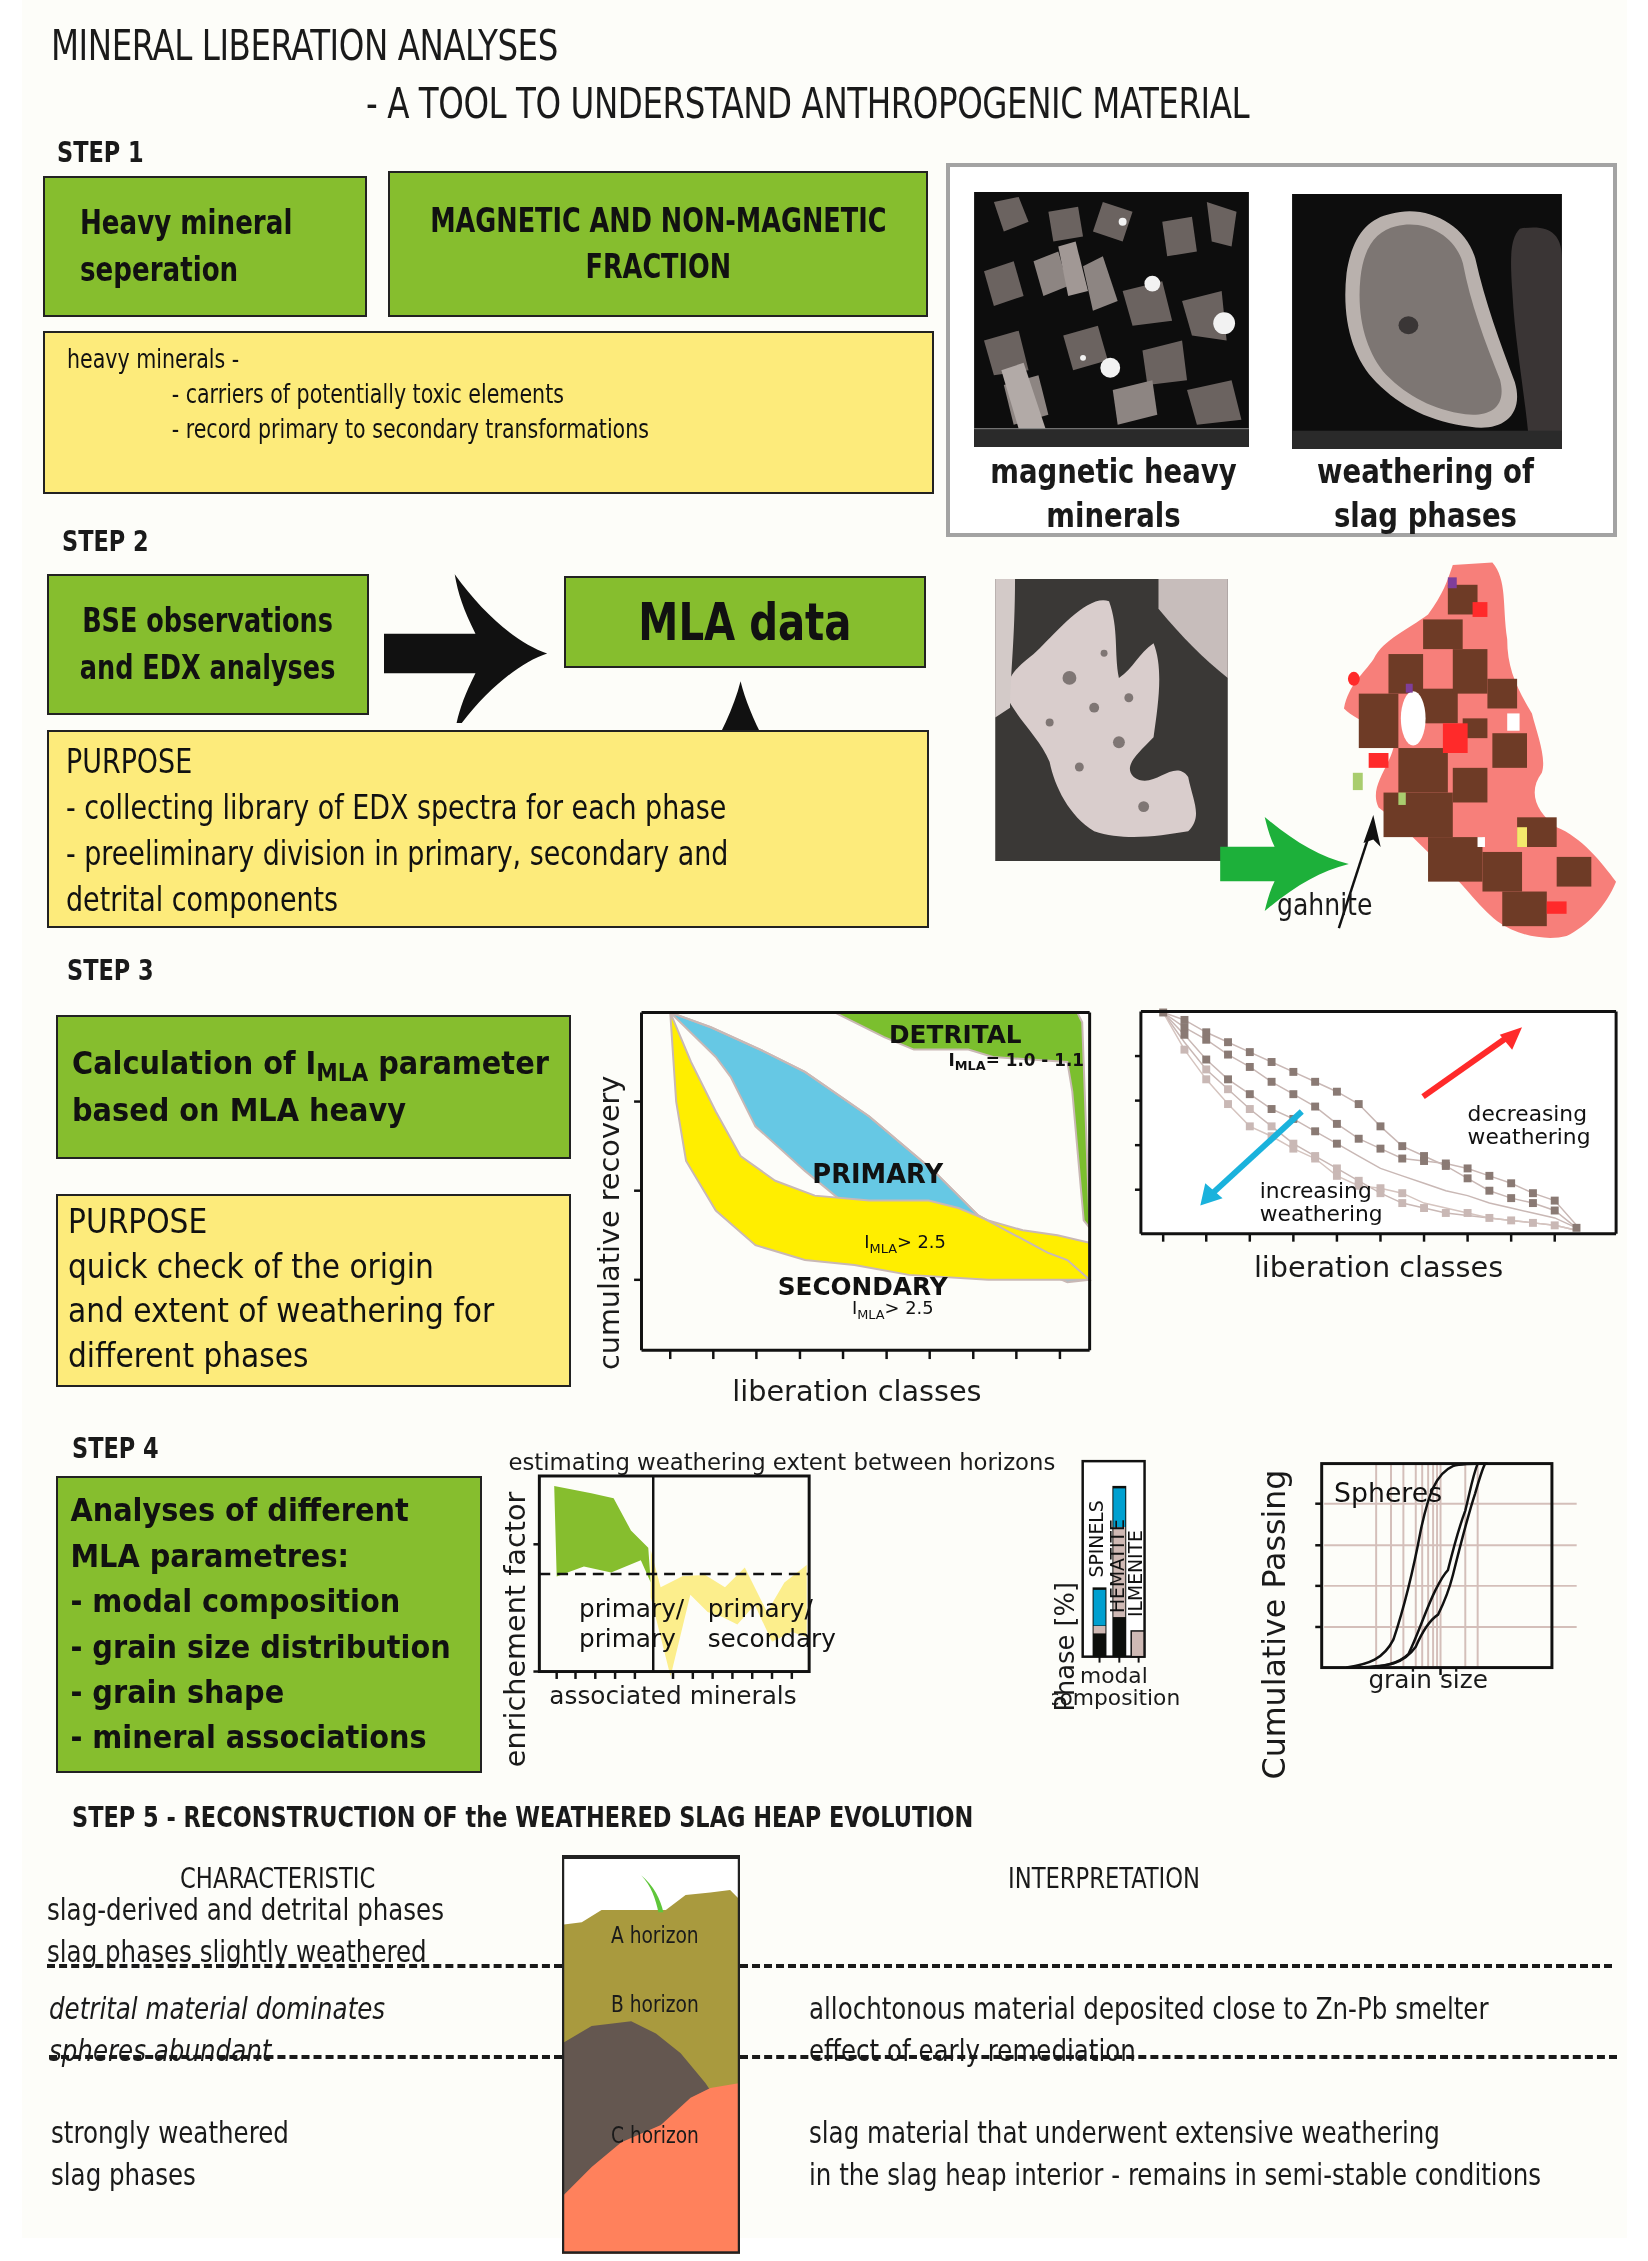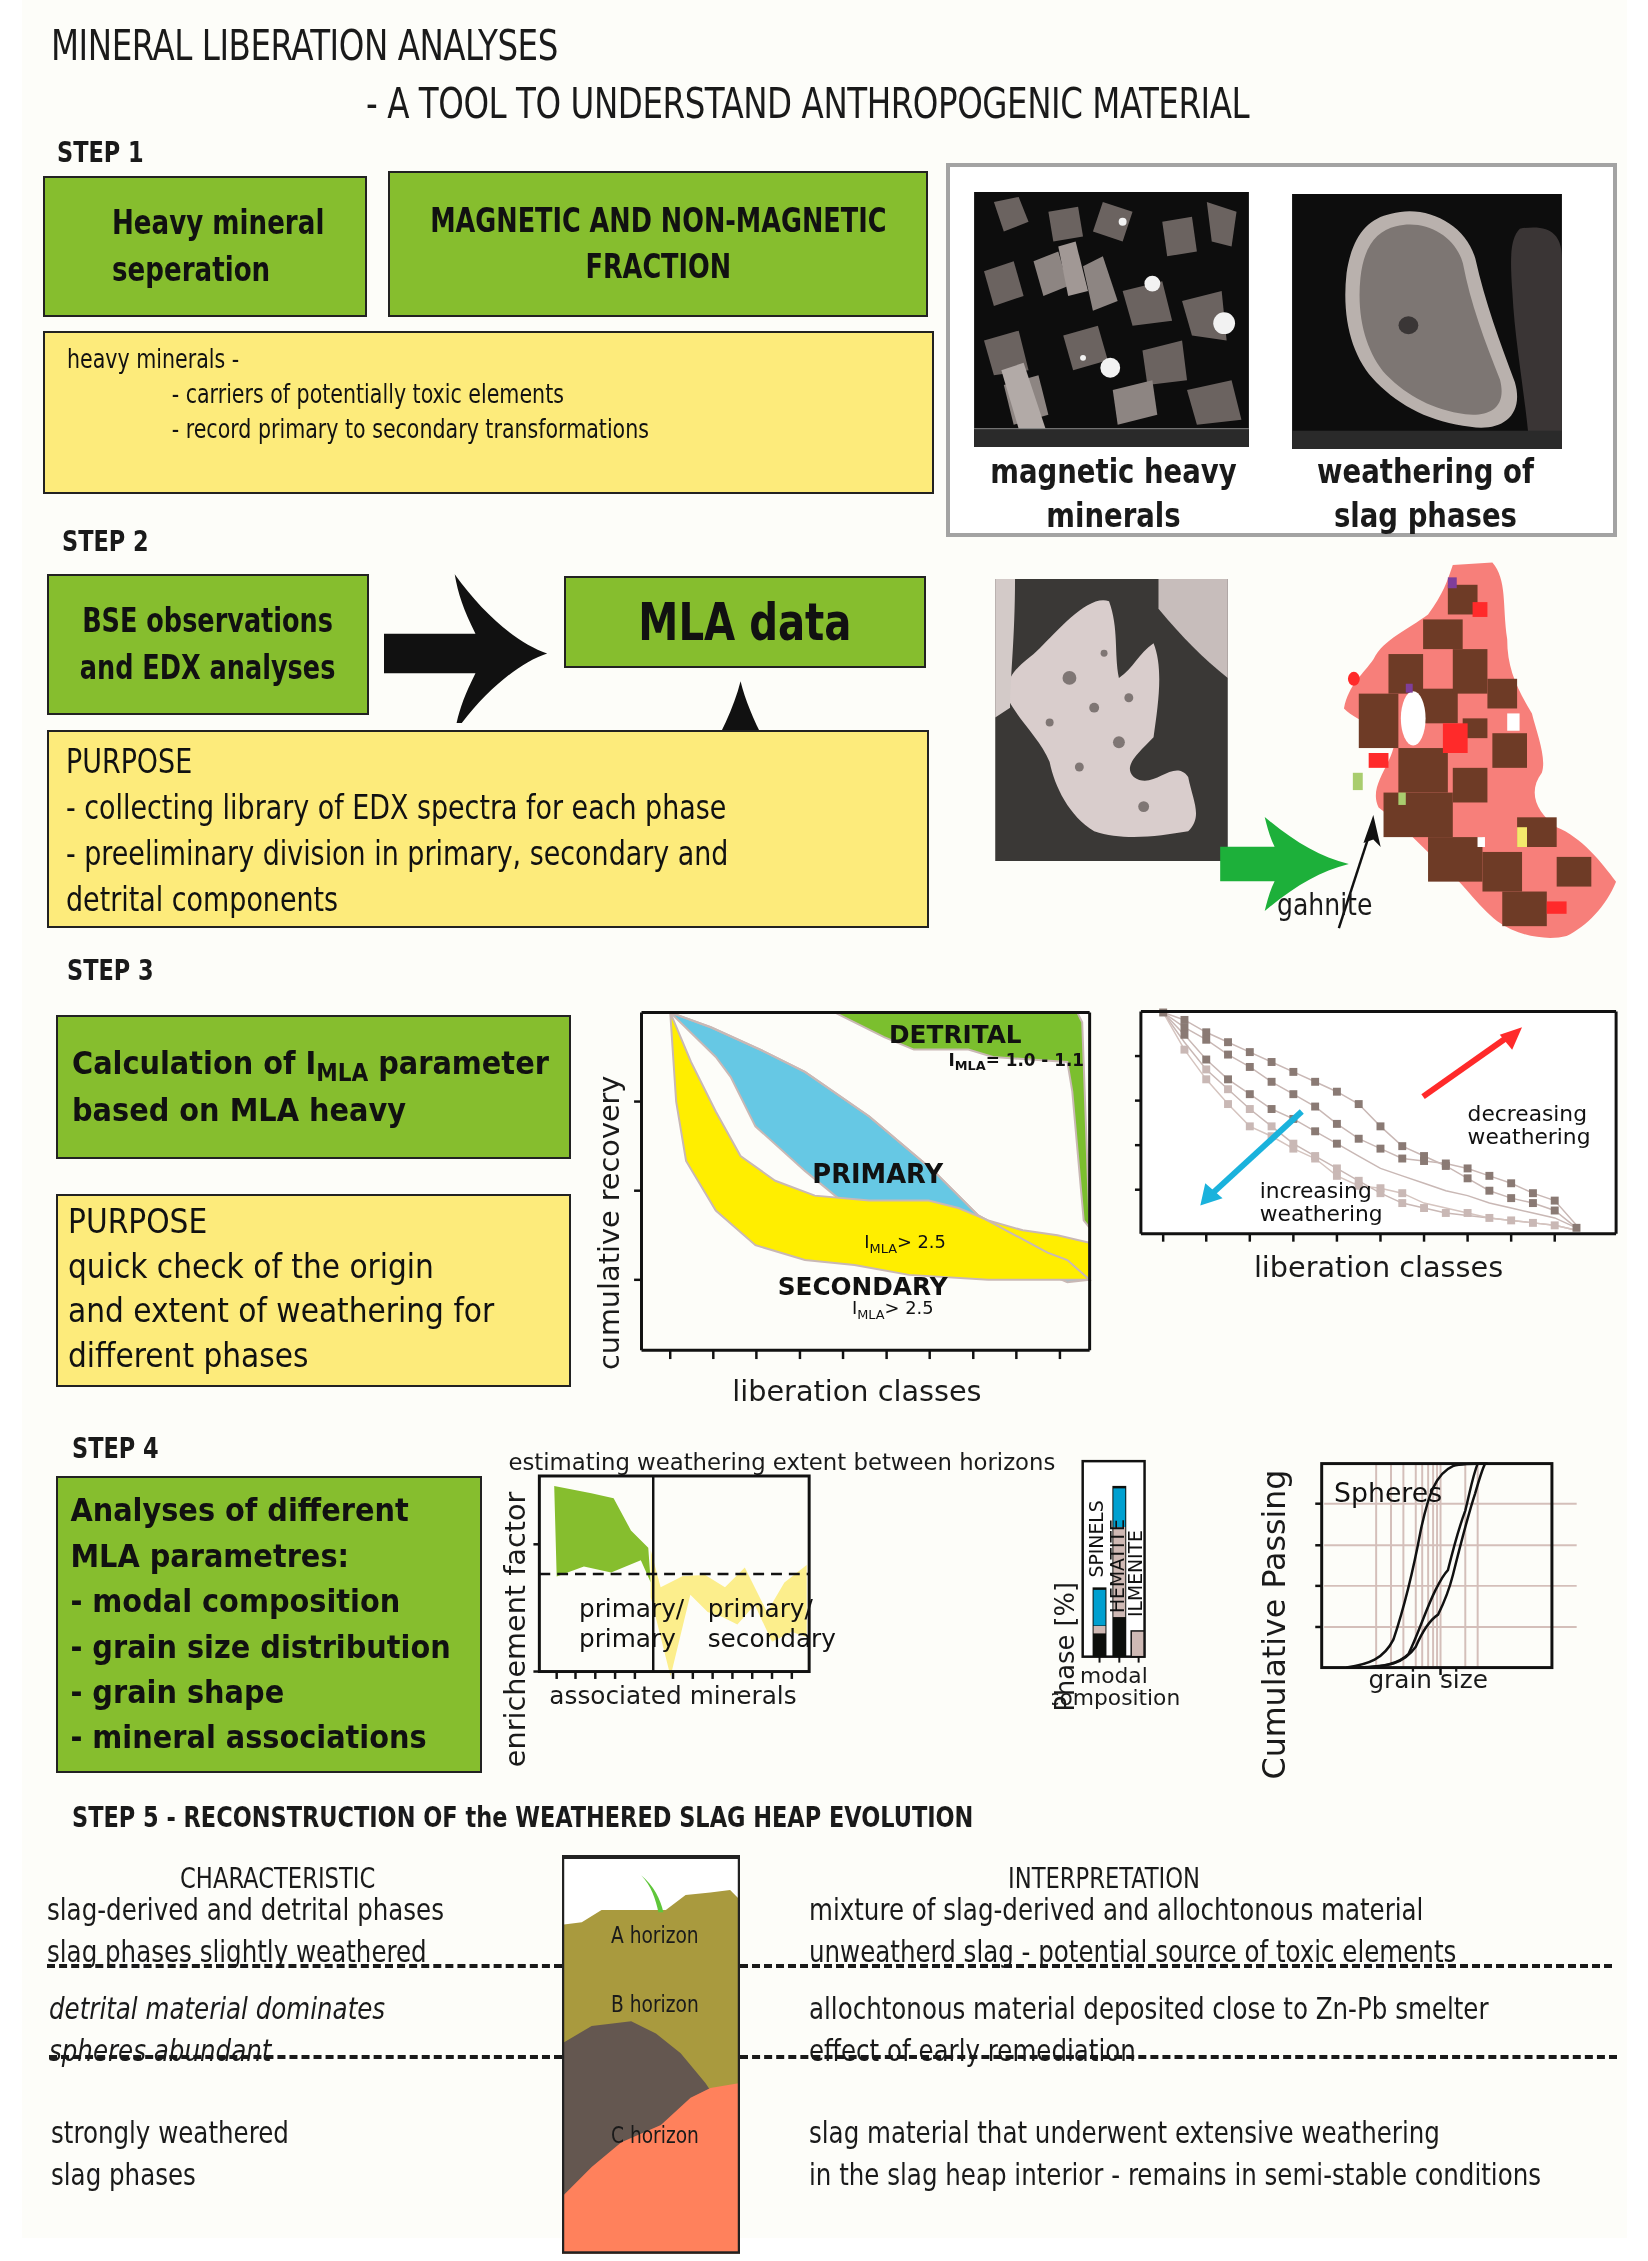--- a/index.html
+++ b/index.html
@@ -23,21 +23,21 @@
 <body>
 
 <div class="page">
 
   <div class="abs title1">MINERAL LIBERATION ANALYSES</div>
   <div class="abs title2">- A TOOL TO UNDERSTAND ANTHROPOGENIC MATERIAL</div>
 
   <div class="abs step" style="left:35px; top:135px;">STEP 1</div>
 
   <div class="abs gbox" style="left:21px; top:176px; width:324px; height:141px; font-size:33px; justify-content:flex-start; padding-left:35px;">
-    <div style="text-align:left; line-height:1.4;margin-left:32px;">
+    <div style="text-align:left; line-height:1.4;">
       <span class="cond">Heavy mineral</span>
       <span class="cond">seperation</span>
     </div>
   </div>
   <div class="abs gbox" style="left:366px; top:171px; width:540px; height:146px; font-size:33px;">
     <div style="line-height:1.4;">
       <div style="transform:scaleX(0.86);">MAGNETIC AND NON-MAGNETIC</div>
       <div style="transform:scaleX(0.86);">FRACTION</div>
     </div>
   </div>
@@ -498,24 +498,20 @@
   </div>
   <div class="abs" style="left:27px; top:1988px; font-size:31px; line-height:1.35;font-style:italic;">
     <span class="cond">detrital material dominates</span>
     <span class="cond">spheres abundant</span>
   </div>
   <div class="abs" style="left:29px; top:2112px; font-size:31px; line-height:1.35;">
     <span class="cond">strongly weathered</span>
     <span class="cond">slag phases</span>
   </div>
 
-  <div class="abs" style="left:787px; top:1889px; font-size:31px; line-height:1.35;">
-    <span class="cond">mixture of slag-derived and allochtonous material</span>
-    <span class="cond">unweatherd slag - potential source of toxic elements</span>
-  </div>
   <div class="abs" style="left:787px; top:2112px; font-size:31px; line-height:1.35;">
     <span class="cond">slag material that underwent extensive weathering</span>
     <span class="cond">in the slag heap interior - remains in semi-stable conditions</span>
   </div>
   <div class="abs" style="left:787px; top:1988px; font-size:31px; line-height:1.35;">
     <span class="cond">allochtonous material deposited close to Zn-Pb smelter</span>
     <span class="cond">effect of early remediation</span>
   </div>
 
   <div class="abs dash" style="left:25px; top:1964px; width:515px;"></div>

